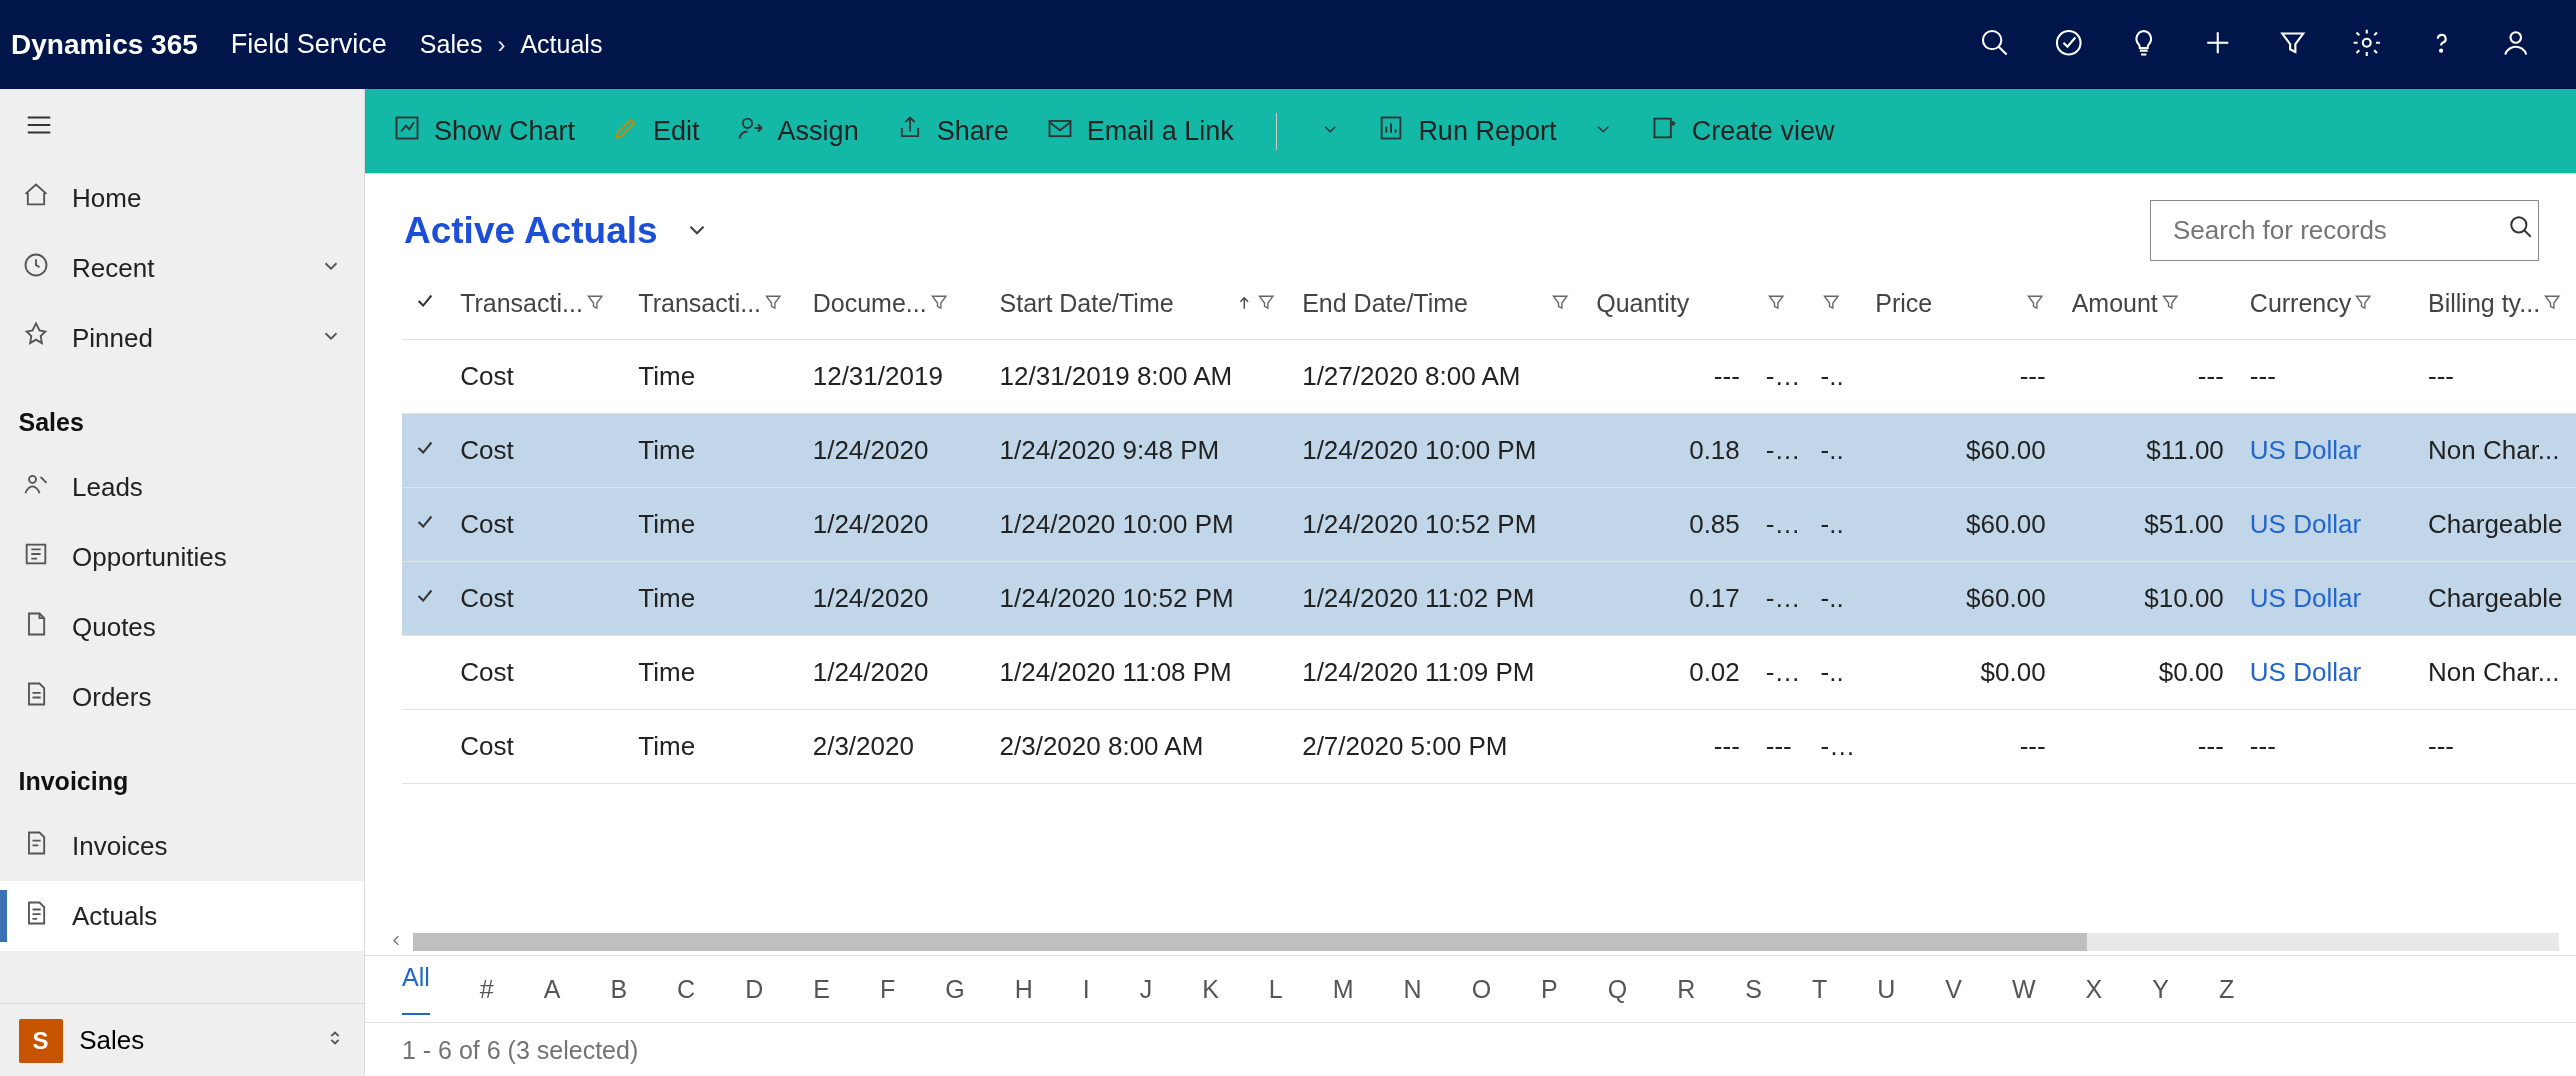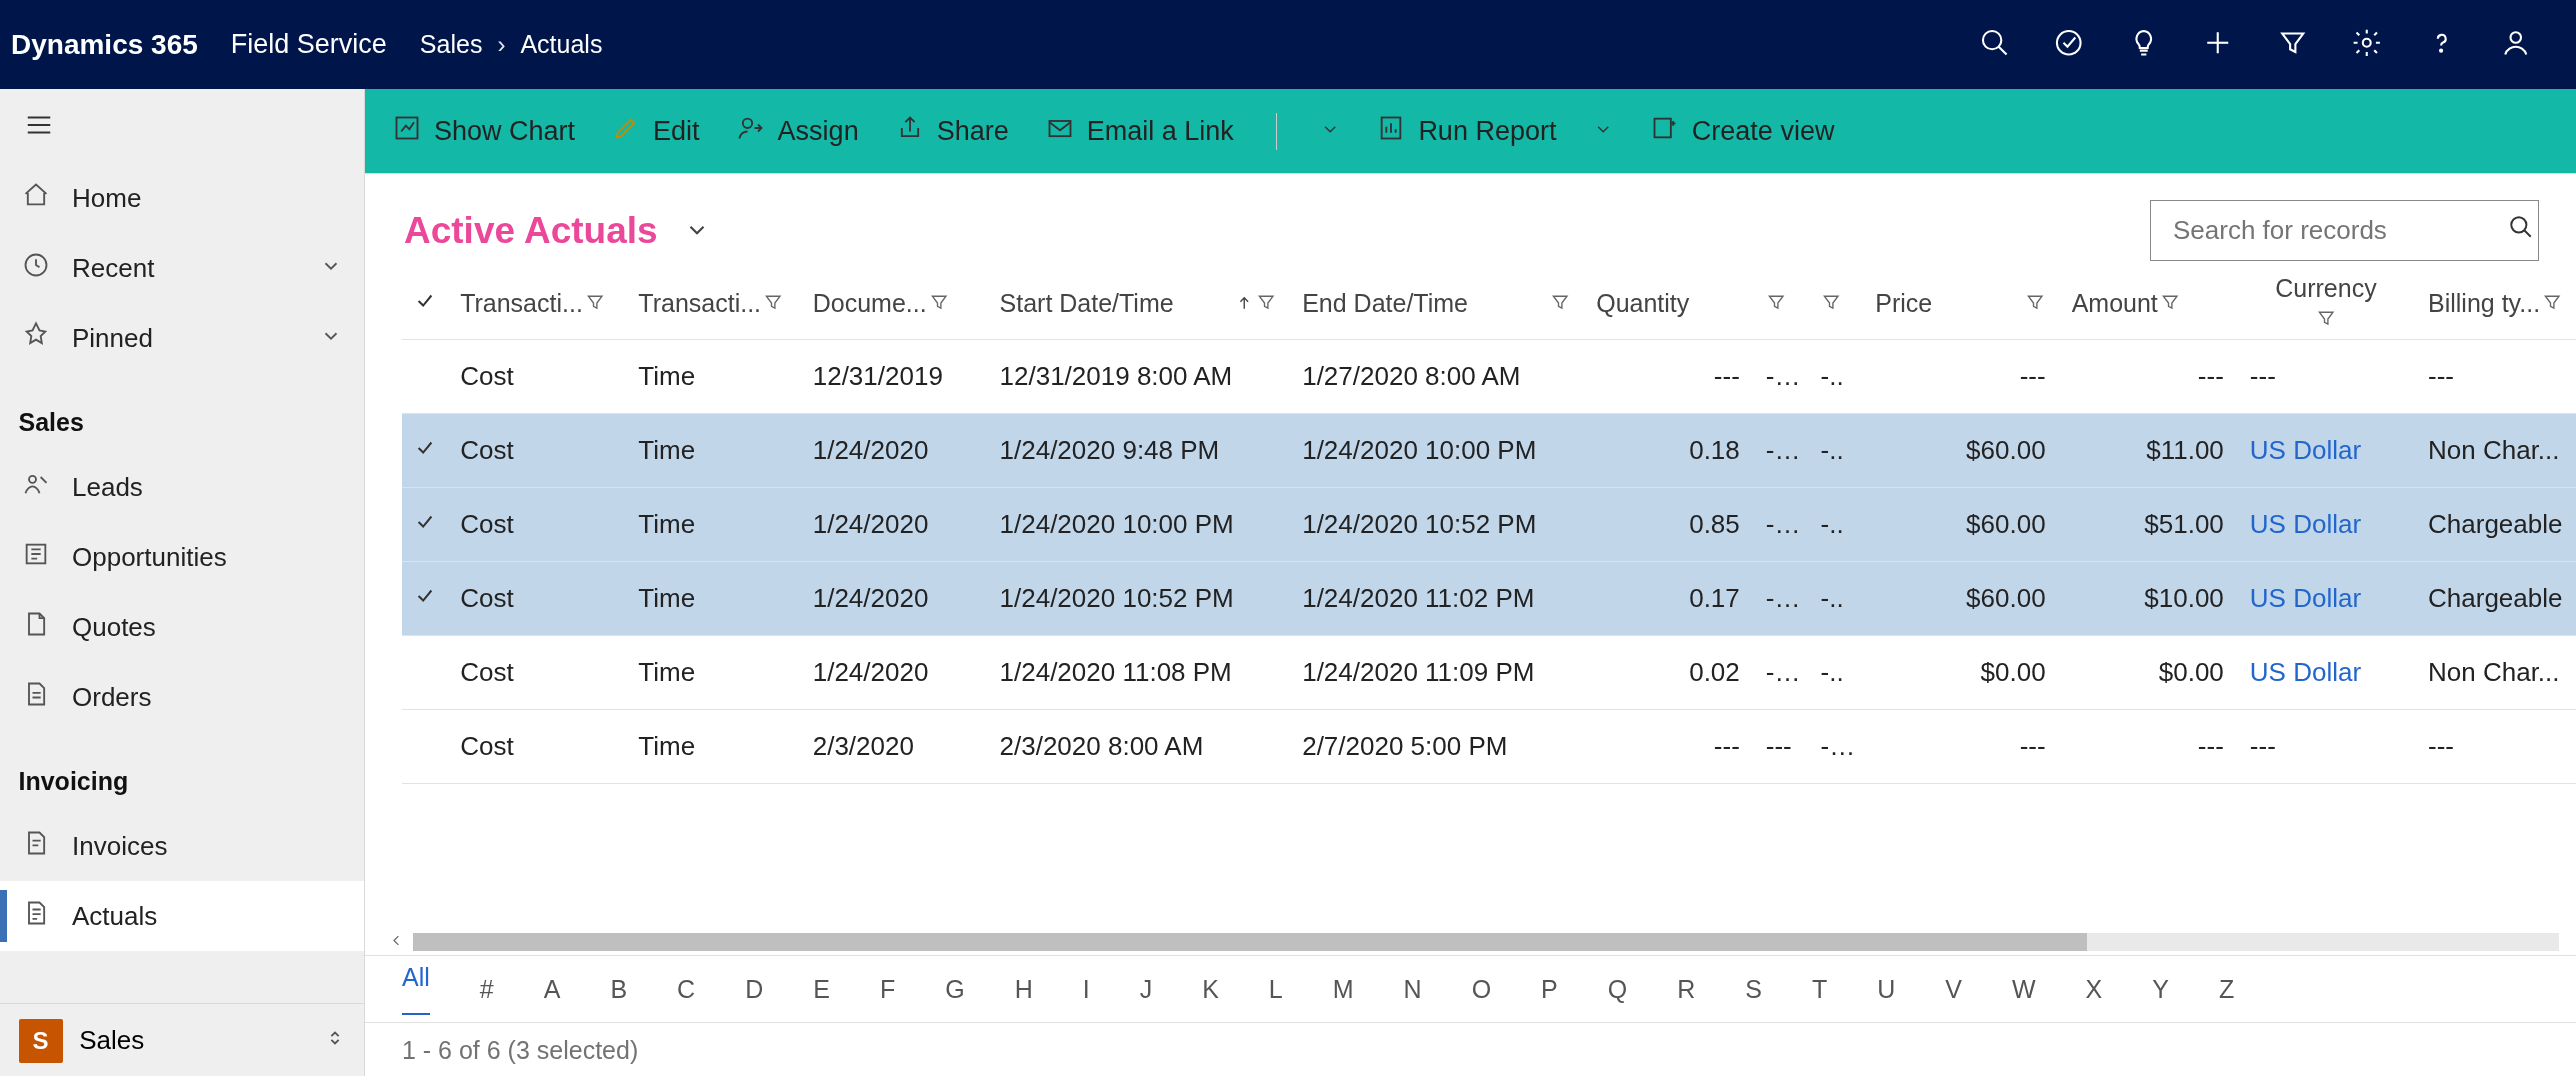--- a/index.html
+++ b/index.html
@@ -43,21 +43,21 @@
 
   
   .cmdbar { height: 85px; background:#14b8a6; border-bottom:0.9px solid #ddd; display:flex; align-items:center; gap: 37px; padding: 0 28px; font-size:27px; }
   .cmd { display:flex; align-items:center; gap:13px; cursor:pointer; color:#222; }
   .cmd svg { width:28px; height:28px; stroke:#333; stroke-width:1.6; fill:none; }
   .cmd-sep { border-left:0.9px solid #ccc; height:37px; margin:0 5.6px; }
   .cmd.drop svg { width:20.4px; height:20.4px; }
 
   
   .viewhead { display:flex; align-items:center; padding: 26px 37px 7.4px 39px; }
-  .viewtitle { font-size: 37px; font-weight:600; color:#ec4899; display:flex; align-items:center; gap:26px; }
+  .viewtitle { font-size: 37px; font-weight:600; color:#1d4ed8; display:flex; align-items:center; gap:26px; }
   .viewtitle svg { width:26px; height:26px; stroke:#444; fill:none; stroke-width:2; }
   .viewhead-spacer { flex:1; }
   .searchbox { width: 389px; height:61px; border:0.9px solid #888; display:flex; align-items:center; padding:0 11px 0 22px; font-size:26px; color:#666; }
   .searchbox input { flex:1; border:0; outline:0; font-size:26px; background:transparent; }
   .searchbox svg { width:26px; height:26px; stroke:#333; fill:none; stroke-width:1.8; }
 
   
   .grid-wrap { flex:1; overflow:hidden; padding-left: 37px; }
   .grid-head, .grid-row { display:flex; align-items:center; border-bottom:0.9px solid #e2e2e2; font-size:26px; color:#222; }
   .grid-head { height: 72px; color:#444; font-size:25px; }
@@ -69,21 +69,21 @@
   .c-trans1 { width: 185px; }
   .c-trans2 { width: 181px; }
   .c-doc    { width: 194px; }
   .c-start  { width: 315px; }
   .c-end    { width: 306px; }
   .c-qty    { width: 176px; text-align:right; }
   .c-qtyi1  { width: 56px; }
   .c-qtyi2  { width: 56px; }
   .c-price  { width: 204px; text-align:right; }
   .c-amt    { width: 185px; text-align:right; }
-  .c-curr   { width: 185px; flex-direction: column; }
+  .c-curr   { width: 185px; }
   .c-bill   { width: 167px; }
   .grid-head .cell { display:flex; align-items:center; gap:2px; }
   .grid-head .filt svg { width:20.4px; height:20.4px; stroke:#666; fill:none; stroke-width:1.6; }
   .grid-head .sort svg { width:18.5px; height:18.5px; stroke:#444; fill:none; stroke-width:1.8; }
   .link { color:#2266cc; }
   .check svg { width:22px; height:22px; stroke:#333; fill:none; stroke-width:2.2; }
 
   
   .alphabar { height: 67px; display:flex; align-items:center; gap: 50px; padding-left: 37px; font-size:25px; color:#555; border-top:0.9px solid #e0e0e0; }
   .alphabar .alpha { cursor:pointer; }

